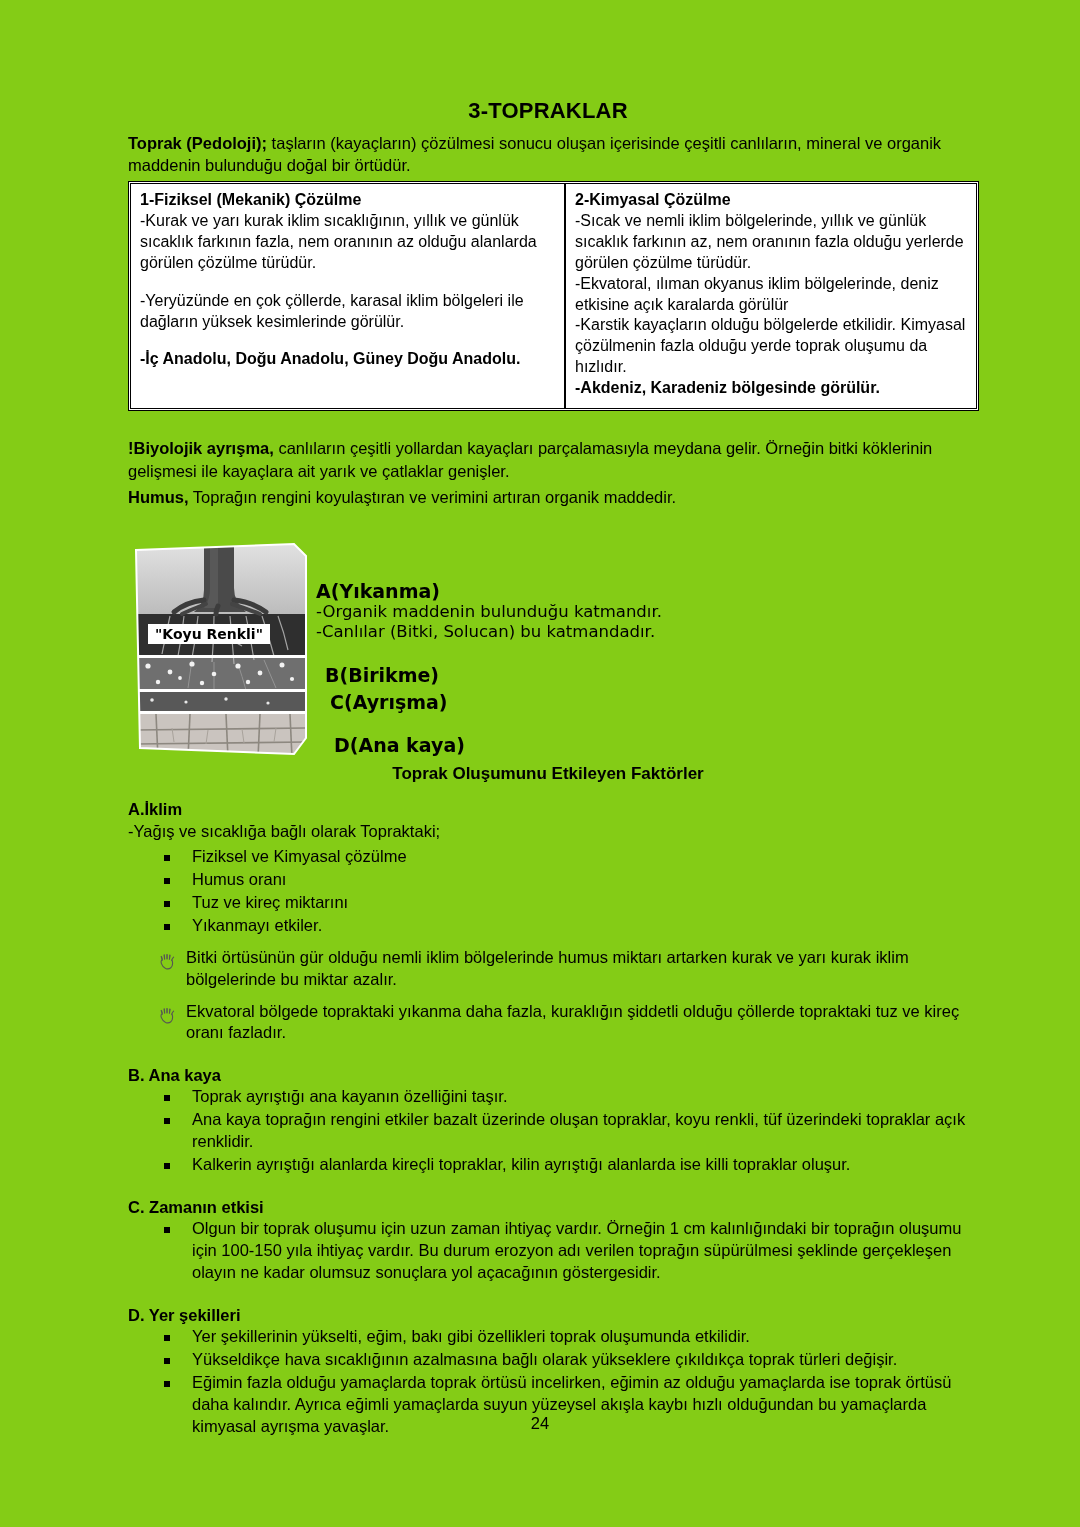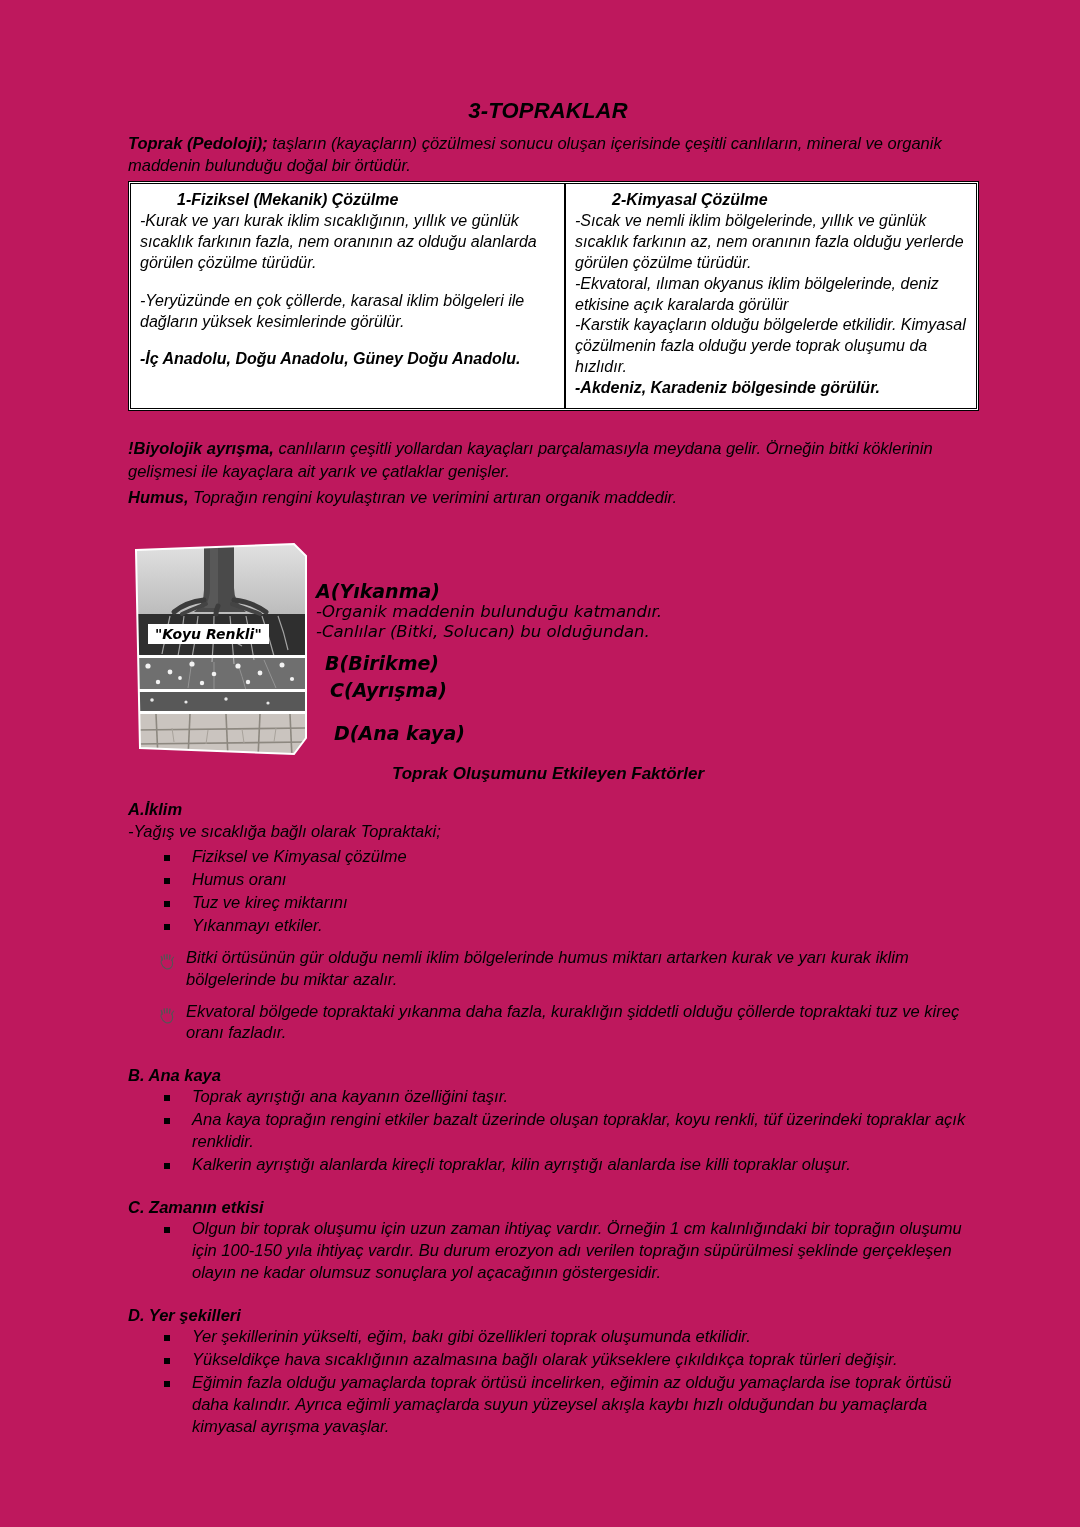--- a/index.html
+++ b/index.html
@@ -8,24 +8,23 @@
     background: #ffffff;
   }
   body {
     font-family: "Liberation Sans", "DejaVu Sans", sans-serif;
     color: #000000;
   }
   .page {
     position: relative;
     width: 1080px;
     height: 1527px;
-    background: #be185d;
+    background: #84cc16;
     overflow: hidden;
     box-sizing: border-box;
-    font-style: italic;
   }
   .content {
     position: absolute;
     left: 128px;
     top: 98px;
     width: 840px;
   }
 
   
   .doc-title {
@@ -63,21 +62,20 @@
     line-height: 1.3;
   }
   .cmp-table td.left-cell {
     width: 415px;
     border-right: 2px solid #000;
   }
   .cell-head {
     font-weight: bold;
     display: block;
     margin-bottom: 1px;
-    margin-left: 37px;
   }
   .cell-line { display: block; }
   .cell-line.bold { font-weight: bold; }
   .cell-gap { display: block; height: 17px; }
 
   
   .para {
     font-size: 16.5px;
     line-height: 1.34;
     margin: 0 0 4px 0;
@@ -110,21 +108,21 @@
     font-size: 19px;
     font-weight: bold;
     line-height: 1.18;
     font-family: "DejaVu Sans", sans-serif;
   }
   .fig-sub {
     font-size: 16.5px;
     line-height: 1.18;
     font-family: "DejaVu Sans", sans-serif;
   }
-  .fig-b  { margin-top: 11px; padding-left: 9px; }
+  .fig-b  { margin-top: 23px; padding-left: 9px; }
   .fig-c  { margin-top: 4px;  padding-left: 14px; }
   .fig-d  { margin-top: 21px; padding-left: 18px; }
 
   
   .center-head {
     text-align: center;
     font-size: 17px;
     font-weight: bold;
     margin: 4px 0 1px 0;
   }
@@ -322,21 +320,21 @@
         </svg>
 
         <div style="position:absolute; left:14px; top:82px; background:#ffffff; border:1px solid #ffffff;
                     padding:1px 6px; font-size:14px; font-weight:bold; font-family:'DejaVu Sans',sans-serif;
                     white-space:nowrap;">"Koyu Renkli"</div>
       </div>
 
       <div class="fig-labels">
         <div class="fig-h">A(Yıkanma)</div>
         <div class="fig-sub">-Organik maddenin bulunduğu katmandır.</div>
-        <div class="fig-sub">-Canlılar (Bitki, Solucan) bu olduğundan.</div>
+        <div class="fig-sub">-Canlılar (Bitki, Solucan) bu katmandadır.</div>
         <div class="fig-h fig-b">B(Birikme)</div>
         <div class="fig-h fig-c">C(Ayrışma)</div>
         <div class="fig-h fig-d">D(Ana kaya)</div>
       </div>
     </div>
 
     <h2 class="center-head">Toprak Oluşumunu Etkileyen Faktörler</h2>
 
     <h3 class="sec-head">A.İklim</h3>
     <p class="para">-Yağış ve sıcaklığa bağlı olarak Topraktaki;</p>
@@ -405,13 +403,14 @@
 
     <h3 class="sec-head spaced">D. Yer şekilleri</h3>
     <ul class="sq">
       <li>Yer şekillerinin yükselti, eğim, bakı gibi özellikleri toprak oluşumunda etkilidir.</li>
       <li>Yükseldikçe hava sıcaklığının azalmasına bağlı olarak yükseklere çıkıldıkça toprak türleri değişir.</li>
       <li>Eğimin fazla olduğu yamaçlarda toprak örtüsü incelirken, eğimin az olduğu yamaçlarda ise toprak örtüsü daha kalındır. Ayrıca eğimli yamaçlarda suyun yüzeysel akışla kaybı hızlı olduğundan bu yamaçlarda kimyasal ayrışma yavaşlar.</li>
     </ul>
 
   </div>
 
+  <div class="page-no">24</div>
 </div>
 
 </body></html>

